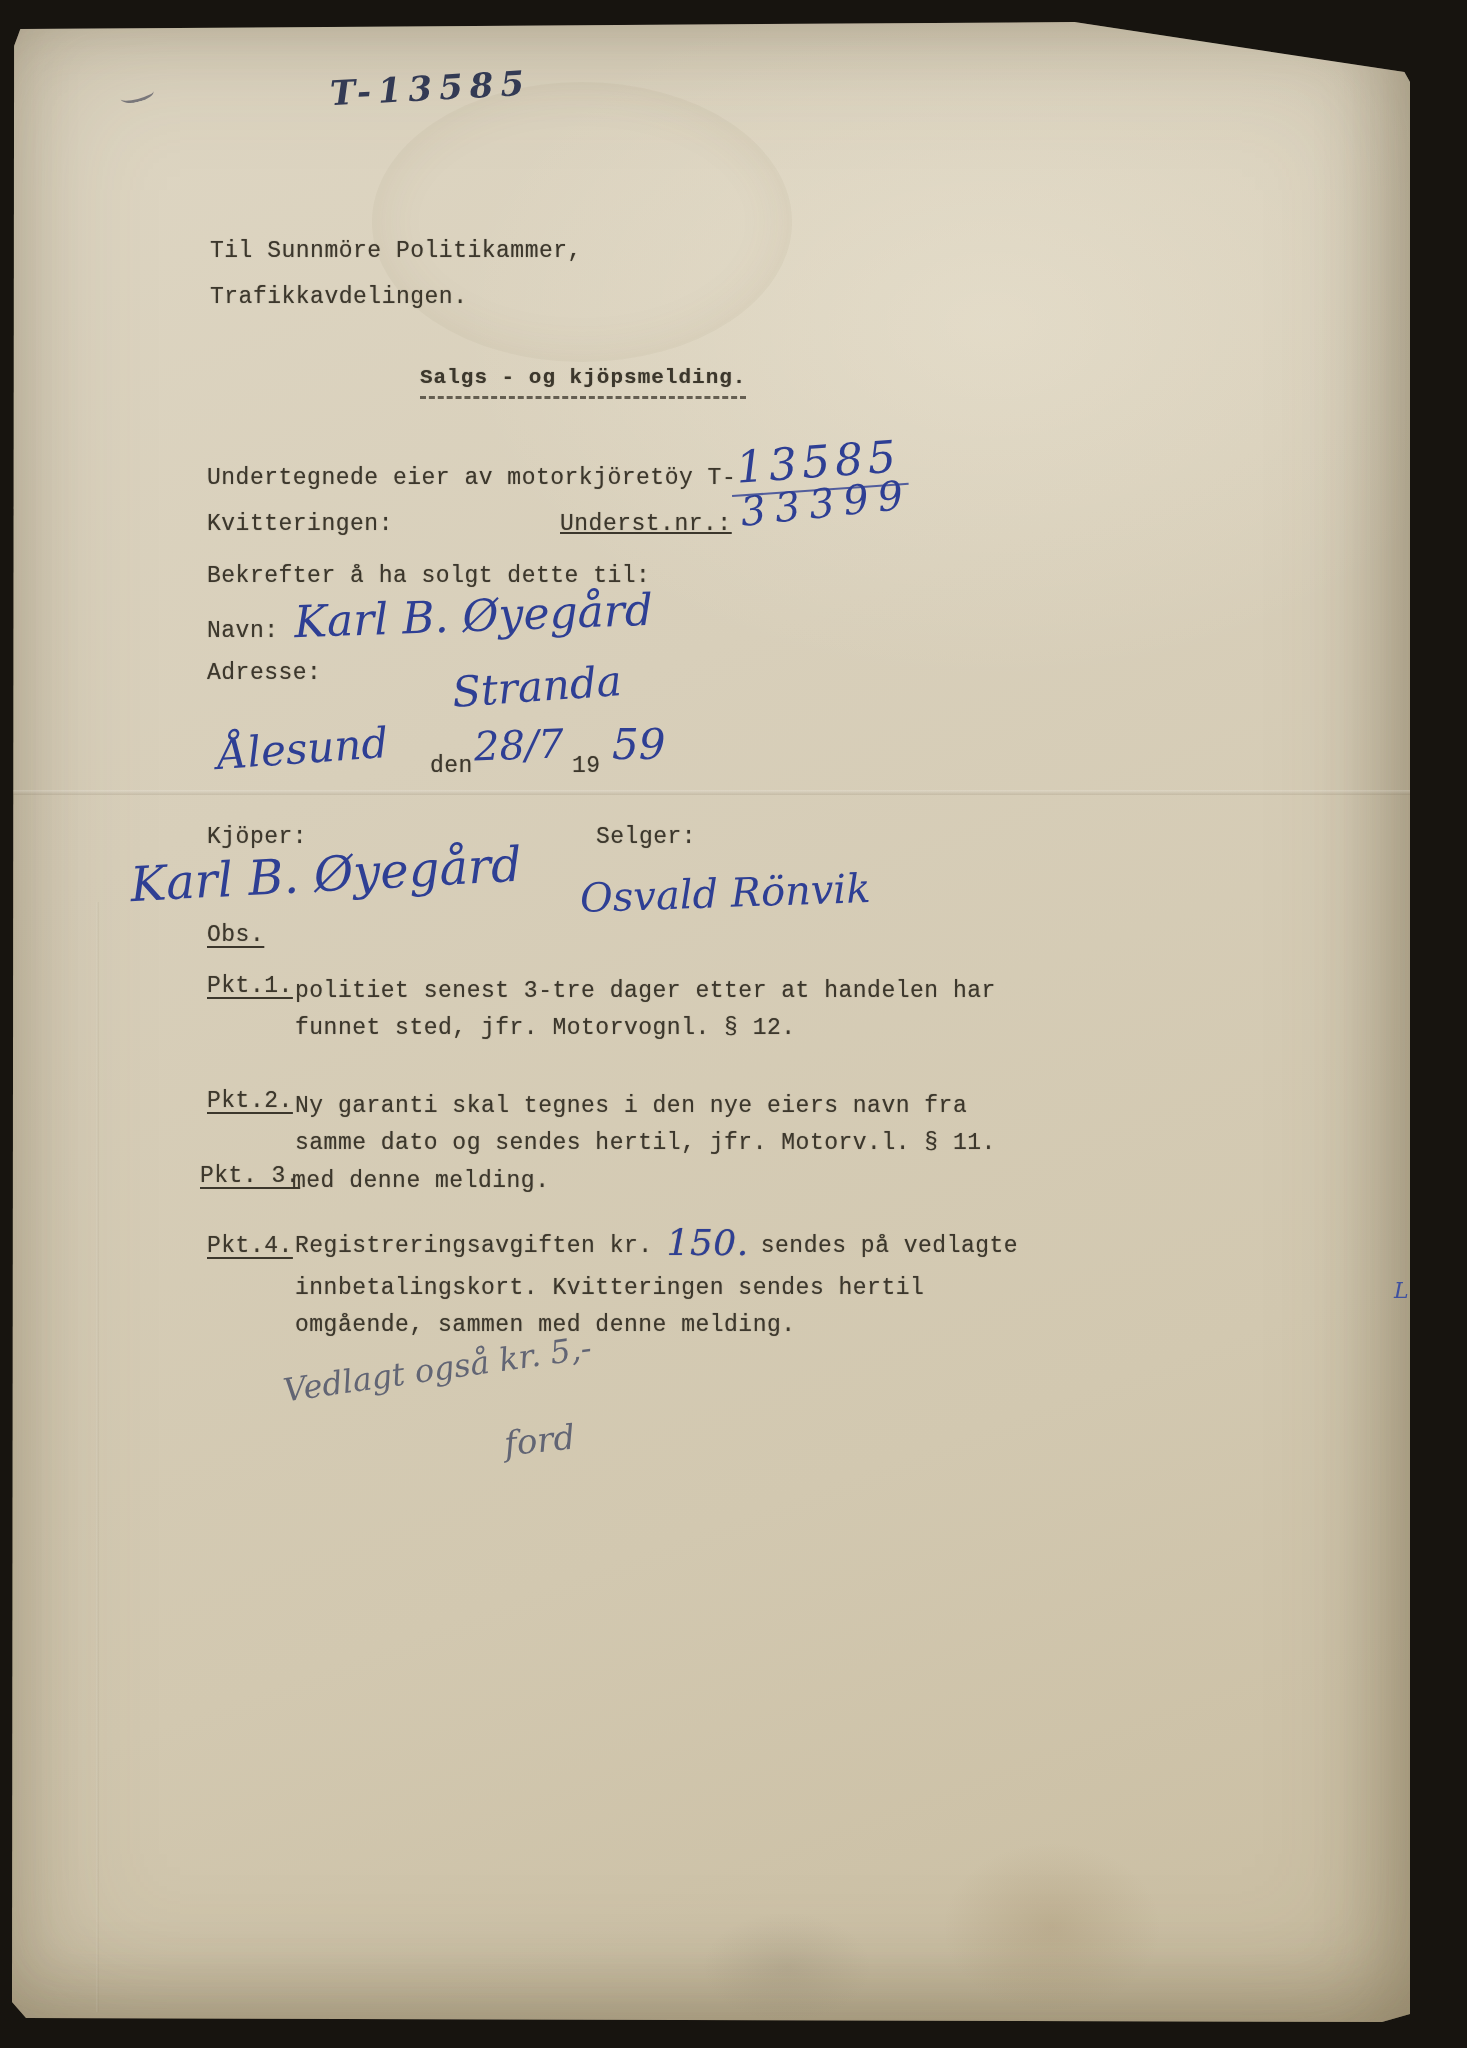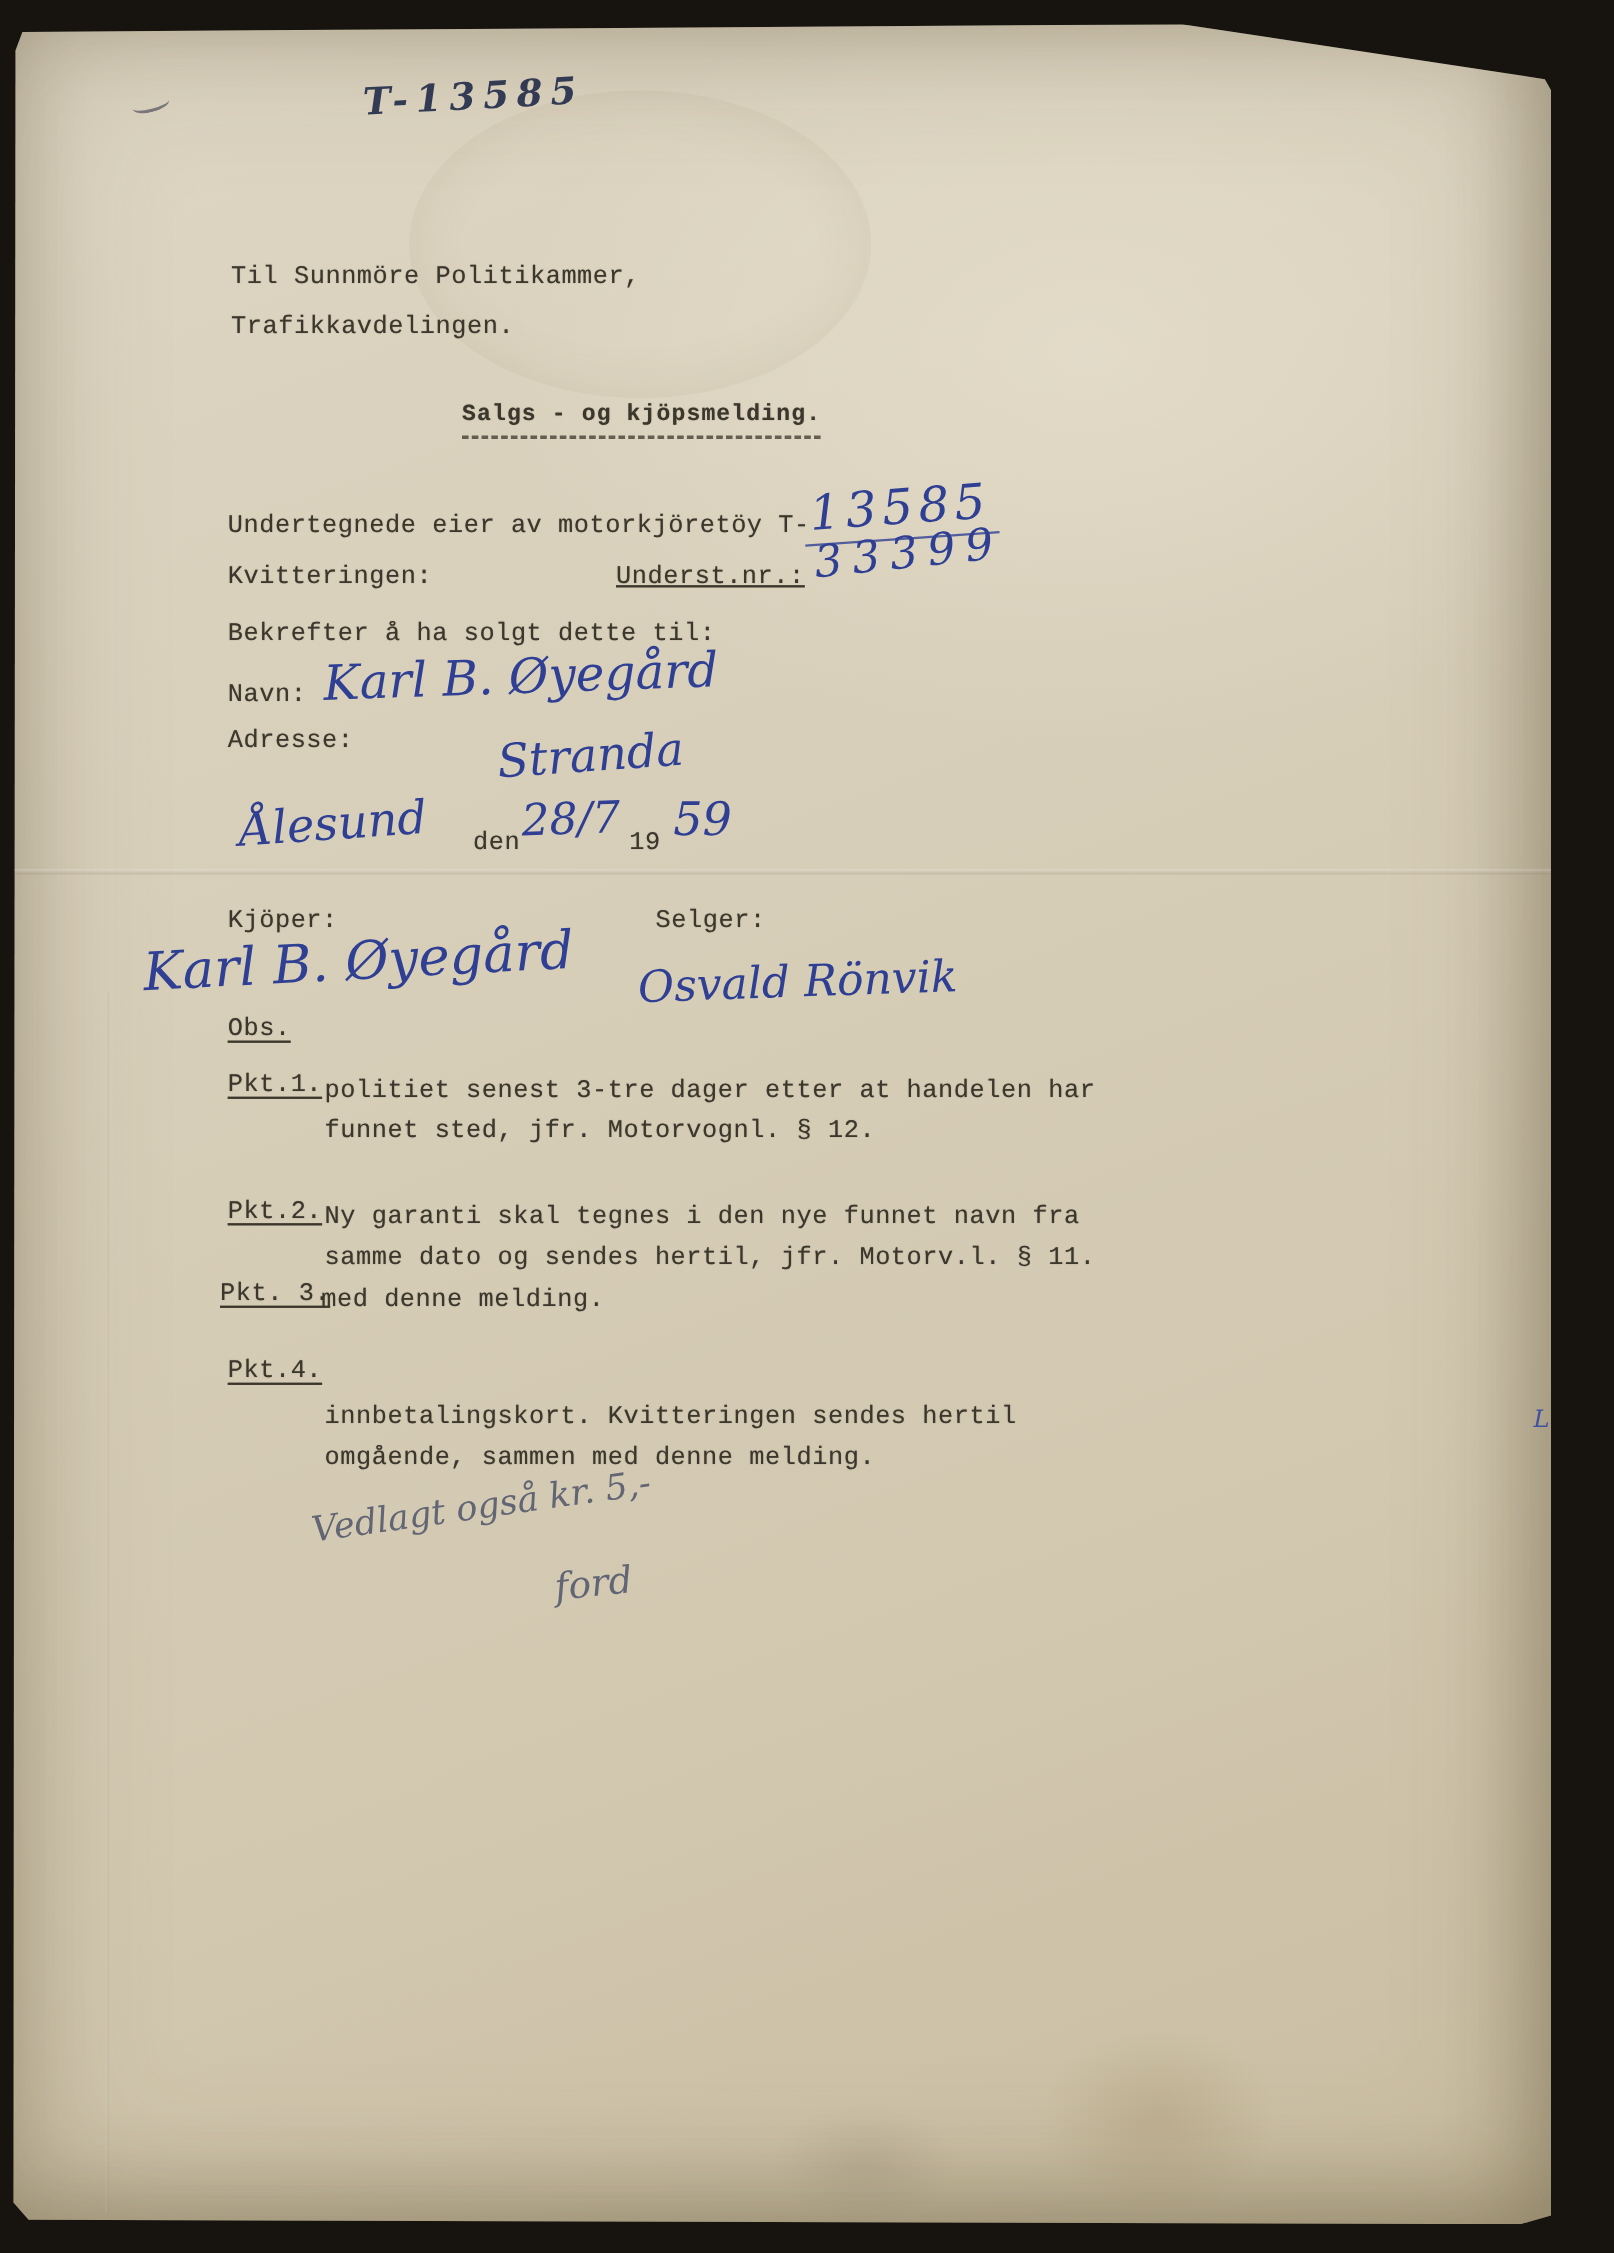--- a/index.html
+++ b/index.html
@@ -180,30 +180,33 @@
   <div class="typed underlined obs-label">Obs.</div>
 
   <div class="typed underlined pkt-label p1-label">Pkt.1.</div>
   <div class="typed pkt-lines p1-lines">
     <div>politiet senest 3-tre dager etter at handelen har</div>
     <div>funnet sted, jfr. Motorvognl. § 12.</div>
   </div>
 
   <div class="typed underlined pkt-label p2-label">Pkt.2.</div>
   <div class="typed pkt-lines p2-lines">
-    <div>Ny garanti skal tegnes i den nye funnet navn fra</div>
+    <div>Ny garanti skal tegnes i den nye eiers navn fra</div>
     <div>samme dato og sendes hertil, jfr. Motorv.l. § 11.</div>
   </div>
 
   <div class="typed underlined pkt-label p3-label">Pkt. 3.</div>
   <div class="typed pkt-lines p3-lines">
     <div>med denne melding.</div>
   </div>
 
   <div class="typed underlined pkt-label p4-label">Pkt.4.</div>
+  <div class="typed p4-line1">
+    <span>Registreringsavgiften kr.</span><span class="hw-inline">150.</span><span>sendes på vedlagte</span>
+  </div>
   <div class="typed pkt-lines p4-lines-rest">
     <div>innbetalingskort. Kvitteringen sendes hertil</div>
     <div>omgående, sammen med denne melding.</div>
   </div>
 
   <div class="hw pencil bottom-note-1">Vedlagt også kr. 5,-</div>
   <div class="hw pencil bottom-note-2">ford</div>
 
   <div class="hw margin-mark">L.</div>
 

